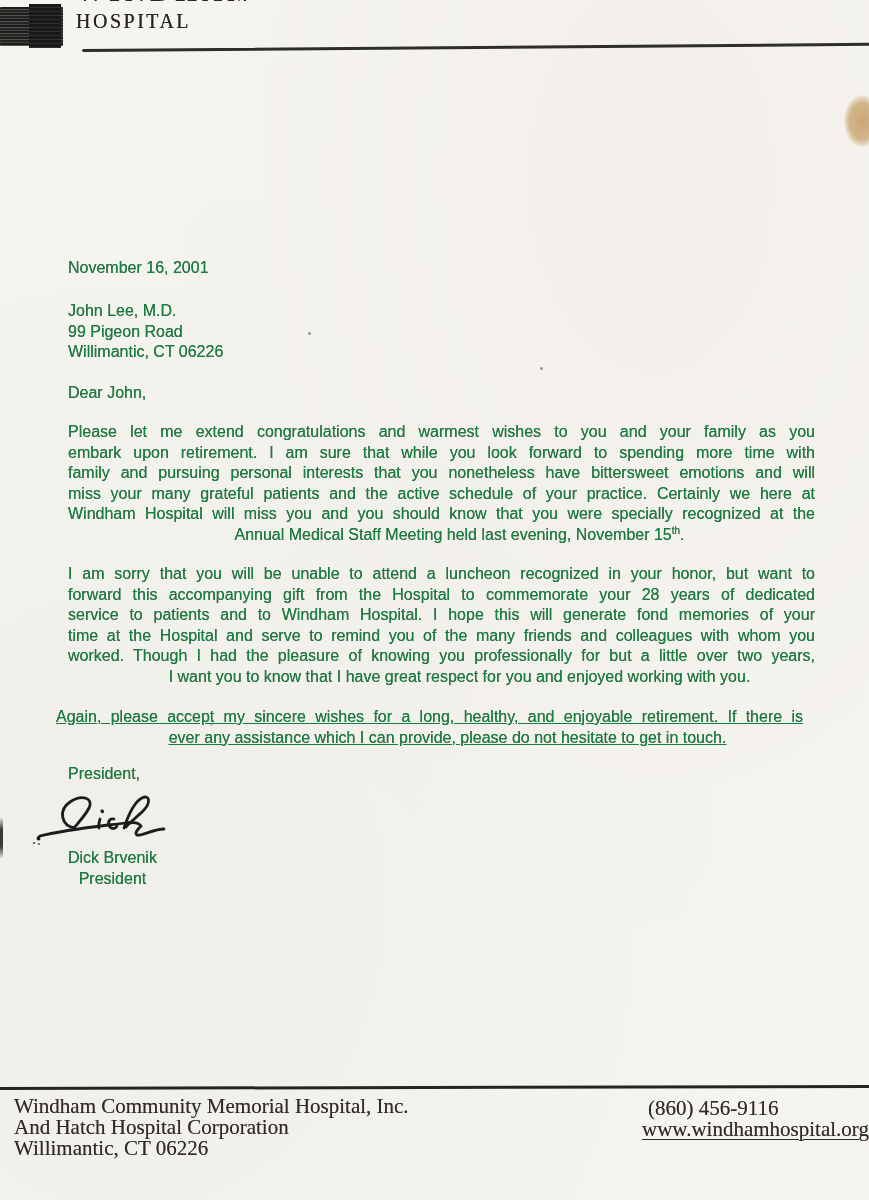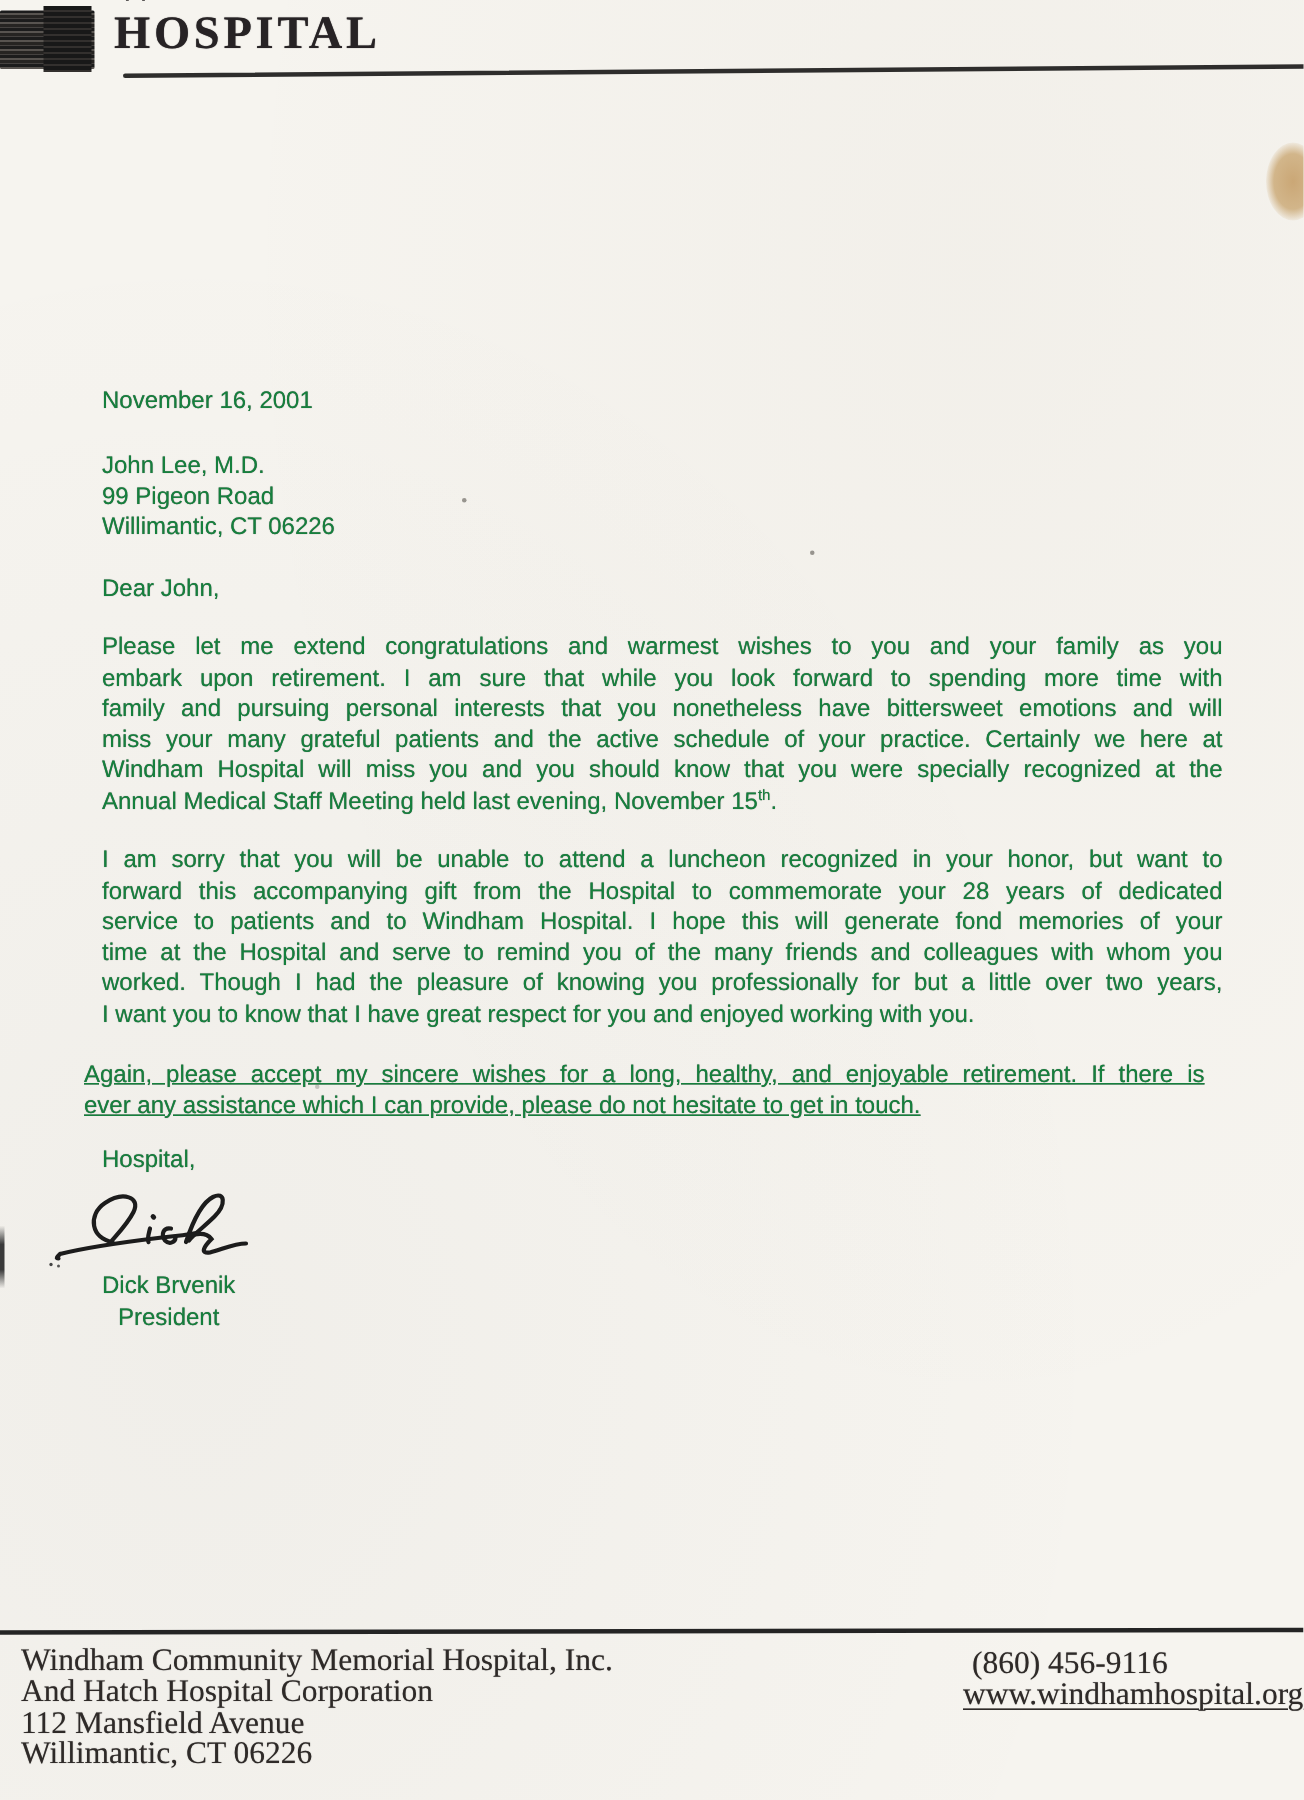--- a/index.html
+++ b/index.html
@@ -28,21 +28,21 @@
   .windham-sliver{
     left:76px;top:0;width:170px;height:7px;overflow:hidden;
   }
   .windham-sliver .inner{
     display:block;margin-top:-24px;
     font-family:"Liberation Serif", serif;font-weight:700;font-size:28px;letter-spacing:5px;
     color:#2b2729;white-space:nowrap;
   }
   .orgword{
     left:76px;top:5px;
-    font-family:"Liberation Serif", serif;font-weight:700;font-size:31px;line-height:33px;
+    font-family:"Liberation Serif", serif;font-weight:400;font-size:20px;line-height:33px;
     letter-spacing:2.5px;color:#272325;
     text-shadow:0 0 0.6px rgba(40,36,38,0.8);
   }
   .header-rule{
     left:82px;top:49px;width:790px;height:2.6px;background:#2e2d2c;
     transform:rotate(-0.45deg);transform-origin:left center;border-radius:2px;
   }
   .stain{
     right:-11px;top:95px;width:36px;height:52px;border-radius:50%;
     background:radial-gradient(ellipse at center,#c39a61 0%,#ccab79 50%,rgba(204,171,121,0) 74%);
@@ -53,21 +53,21 @@
   
   .bodytext{font-size:16px;line-height:20.6px;color:#15803d;text-shadow:0 0 0.5px rgba(25,25,25,0.65);}
   .date{left:68px;top:258px;}
   .recipient{left:68px;top:301px;}
   .salutation{left:68px;top:383px;}
   .para{width:747px;}
   .p1{left:68px;top:422px;}
   .p2{left:68px;top:564px;}
   .p3{left:56px;top:707px;text-decoration:underline;}
   .jl{text-align:justify;text-align-last:justify;}
-  .pl{text-align:left;}
+  .pl{text-align:center;margin-left:36px;}
   sup{font-size:10px;line-height:0;vertical-align:6px;}
   .closing{left:68px;top:764px;}
   .signature{left:28px;top:792px;}
   .sender{left:68px;top:848px;text-align:center;}
 
   
   .footer-rule{left:0;top:1086px;width:869px;height:2.8px;background:#242424;transform:rotate(-0.12deg);}
   .footer{font-family:"Liberation Serif", serif;font-size:21px;line-height:20.8px;color:#2e2a28;text-shadow:0 0 0.6px rgba(46,42,40,0.55);}
   .footer-left{left:14px;top:1096px;}
   .footer-right{left:642px;top:1098px;}
@@ -119,21 +119,21 @@
   <div class="jl">time at the Hospital and serve to remind you of the many friends and colleagues with whom you</div>
   <div class="jl">worked.  Though I had the pleasure of knowing you professionally for but a little over two years,</div>
   <div class="pl">I want you to know that I have great respect for you and enjoyed working with you.</div>
 </div>
 
 <div class="abs bodytext para p3">
   <div class="jl">Again, please accept my sincere wishes for a long, healthy, and enjoyable retirement.  If there is</div>
   <div class="pl">ever any assistance which I can provide, please do not hesitate to get in touch.</div>
 </div>
 
-<div class="abs bodytext closing">Hospital,</div>
+<div class="abs bodytext closing">President,</div>
 
 <svg class="abs signature" width="160" height="62" viewBox="0 0 160 62" fill="none" aria-hidden="true">
   <g stroke="#1c1c1c" stroke-width="2.8" stroke-linecap="round" fill="none">
 
     <path d="M12,44 C10,46 9,47 11,47 M12,44 C28,40 55,36 80,33 C90,32 98,31 103,30"></path>
 
     <path d="M47,36 C33,34 30,18 42,10 C54,2 66,6 61,16 C57,24 50,31 45,37"></path>
 
     <path d="M72,27 C71,31 70,34 71,36"></path>
     <path d="M74,19 L74.5,19.5" stroke-width="3.2"></path>
@@ -150,21 +150,20 @@
 <div class="abs bodytext sender">
   <div>Dick Brvenik</div>
   <div>President</div>
 </div>
 
 <div class="abs footer-rule"></div>
 
 <div class="abs footer footer-left">
   <div>Windham  Community Memorial Hospital, Inc.</div>
   <div>And Hatch Hospital Corporation</div>
-  <div>112 Mansfield Avenue</div>
   <div>Willimantic, CT 06226</div>
 </div>
 
 <div class="abs footer footer-right">
   <div class="phone">(860) 456-9116</div>
   <div class="website">www.windhamhospital.org</div>
 </div>
 
 <div class="abs speck" style="left:308px;top:332px;"></div>
 <div class="abs speck" style="left:540px;top:367px;"></div>

